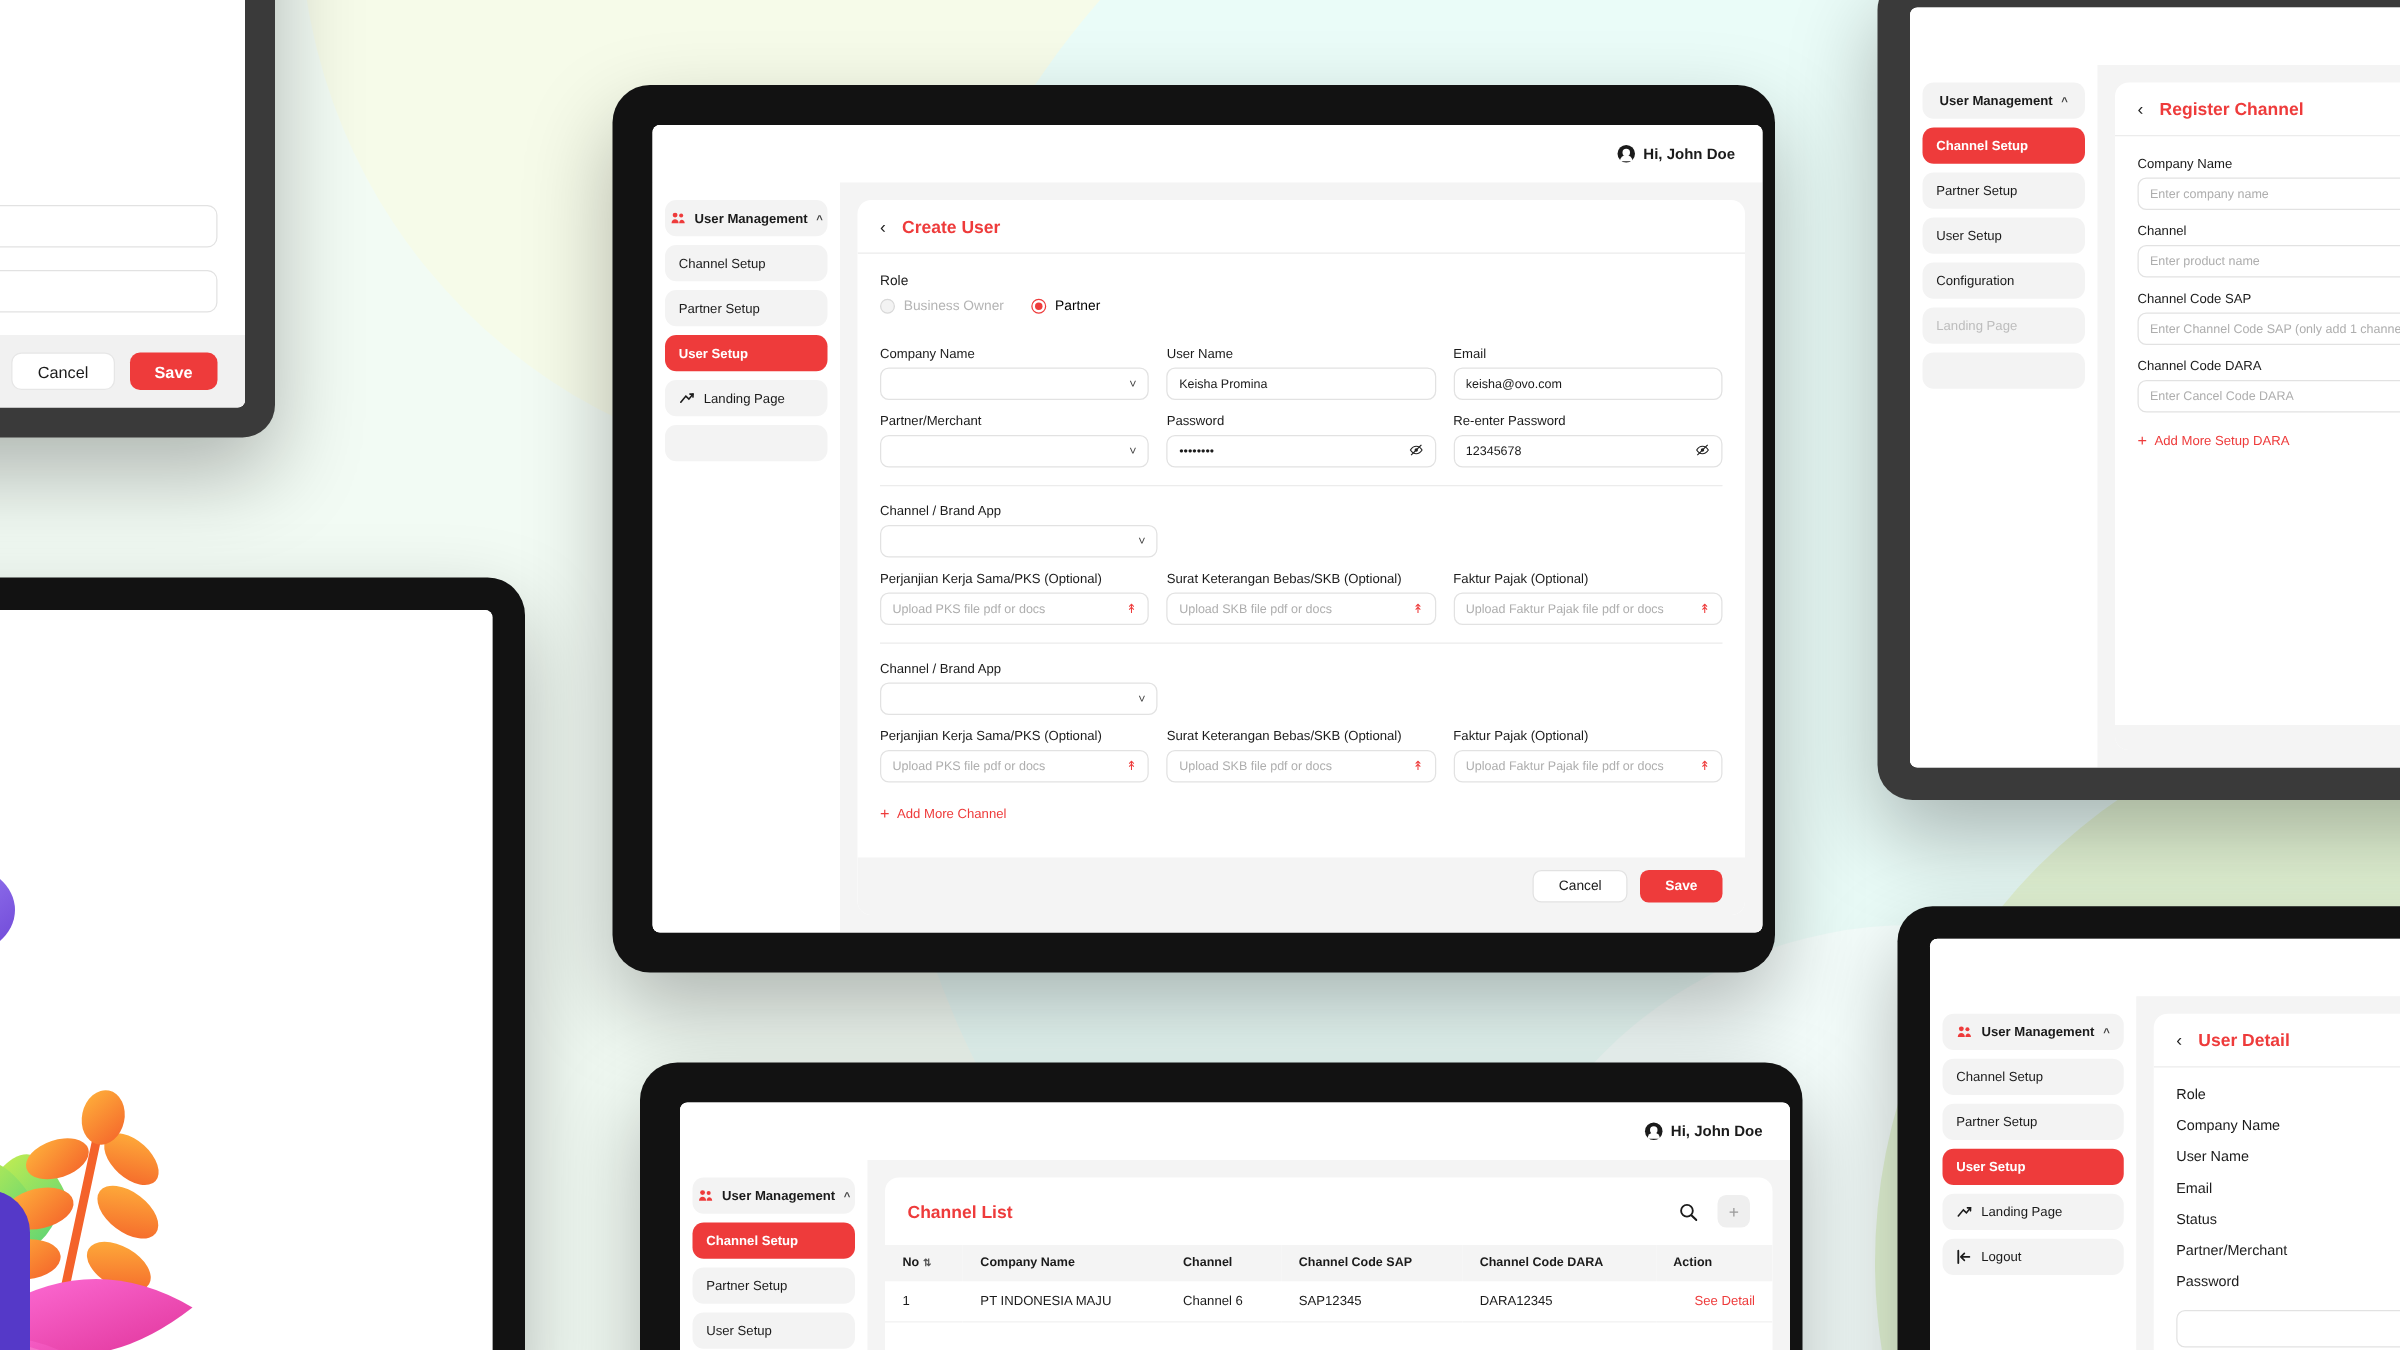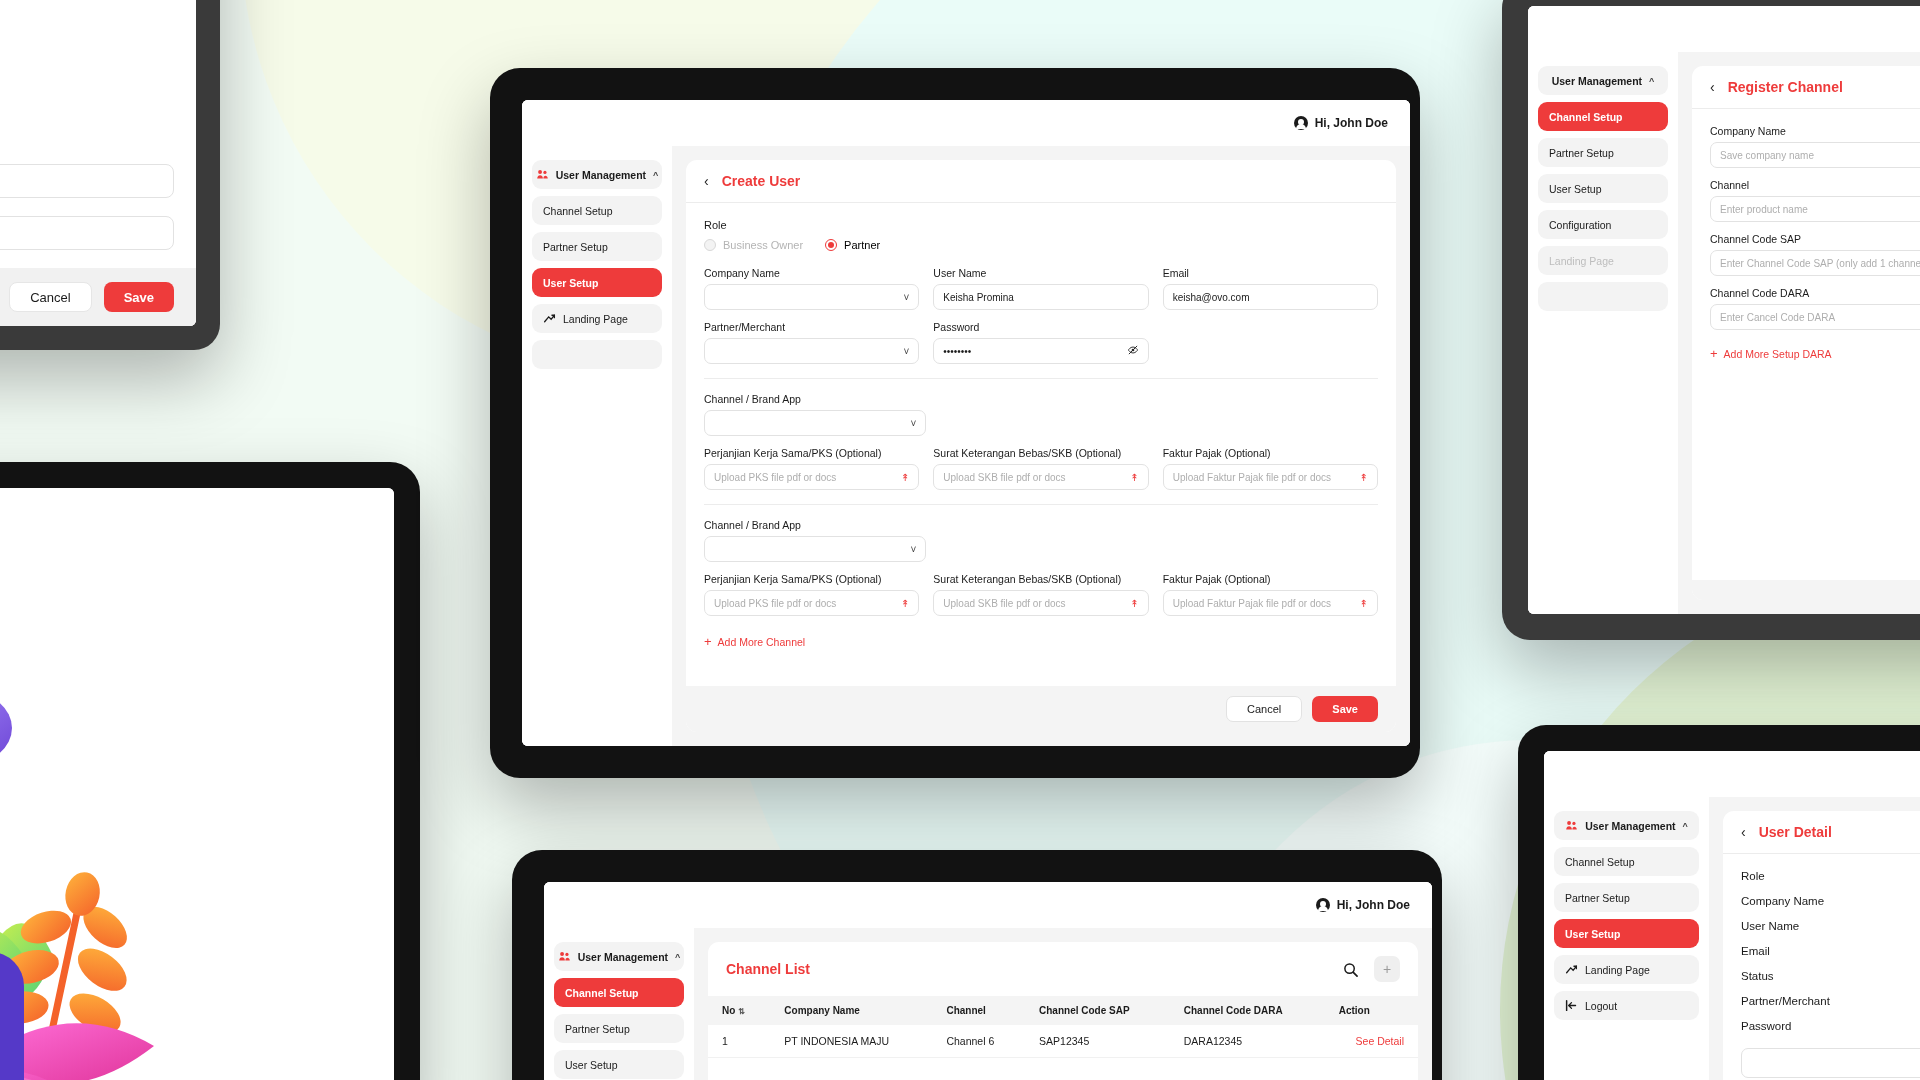--- a/index.html
+++ b/index.html
@@ -81,21 +81,21 @@
   .inp {
     height:26px; border:1px solid #e2e2e2; border-radius:7px; background:#fff;
     display:flex; align-items:center; padding:0 9px; font-size:10px; color:#1b1b1b;
     justify-content:space-between; gap:6px;
   }
   .inp .ph { color:#aeaeae; overflow:hidden; white-space:nowrap; }
   .inp .val { overflow:hidden; white-space:nowrap; }
   .inp .tail { color:#444; font-size:10px; flex:0 0 auto; }
   .inp .tail.red { color:#ee3b3b; }
   .grid3 { display:grid; grid-template-columns:repeat(3,1fr); gap:11px 14px; }
-  .radio-row { display:flex; align-items:flex-start; gap:22px; margin-bottom:16px; }
+  .radio-row { display:flex; align-items:flex-start; gap:22px; margin-bottom:26px; }
   .radio { display:flex; align-items:center; gap:7px; font-size:11px; }
   .radio .dot { width:12px;height:12px;border-radius:50%;border:1.5px solid #d8d8d8;background:#f3f3f3; flex:0 0 auto;}
   .radio.on .dot { border-color:#ee3b3b; background:#fff; position:relative; }
   .radio.on .dot:after{content:"";position:absolute;inset:2px;border-radius:50%;background:#ee3b3b;}
   .radio.off span { color:#b4b4b4; }
   .divider { height:1px; background:#ececec; margin:14px 0; }
   .addmore { color:#ee3b3b; font-size:10.5px; display:inline-flex; align-items:center; gap:6px; font-weight:500;}
   .plus { font-size:13px; line-height:1; }
   .card-foot {
     background:#f4f4f4; padding:10px 18px; display:flex; justify-content:flex-end; gap:10px; flex:0 0 auto;
@@ -394,20 +394,33 @@
                     <span class="val">••••••••</span>
                     <span class="tail">
                       <svg viewBox="0 0 16 16" width="12" height="12">
                           <path d="M1.8 8S4.3 4 8 4s6.2 4 6.2 4-2.5 4-6.2 4S1.8 8 1.8 8z" fill="none" stroke="#222" stroke-width="1.2"></path>
                           <circle cx="8" cy="8" r="1.8" fill="#222"></circle>
                           <path d="M2.5 13.5 L13.5 2.5" stroke="#222" stroke-width="1.3"></path>
                         </svg>
                     </span>
                   </div>
                 </div>
+                <div>
+                  <div class="fld-label">Re-enter Password</div>
+                  <div class="inp">
+                    <span class="val">12345678</span>
+                    <span class="tail">
+                      <svg viewBox="0 0 16 16" width="12" height="12">
+                          <path d="M1.8 8S4.3 4 8 4s6.2 4 6.2 4-2.5 4-6.2 4S1.8 8 1.8 8z" fill="none" stroke="#222" stroke-width="1.2"></path>
+                          <circle cx="8" cy="8" r="1.8" fill="#222"></circle>
+                          <path d="M2.5 13.5 L13.5 2.5" stroke="#222" stroke-width="1.3"></path>
+                        </svg>
+                    </span>
+                  </div>
+                </div>
               </div>
 
               <div class="divider"></div>
 
               <div>
                 <div class="fld-label">Channel / Brand App</div>
                 <div class="inp" style="width:33%;">
                   <span class="val"></span>
                   <span class="tail">˅</span>
                 </div>
@@ -599,21 +612,21 @@
           <div class="card">
             <div class="card-head">
               <span class="back-chevron">‹</span>
               <span class="card-title">Register Channel</span>
             </div>
             <div class="card-body">
               <div style="display:flex;flex-direction:column;gap:11px;">
                 <div>
                   <div class="fld-label">Company Name</div>
                   <div class="inp">
-                    <span class="ph">Save company name</span>
+                    <span class="ph">Enter company name</span>
                   </div>
                 </div>
                 <div>
                   <div class="fld-label">Channel</div>
                   <div class="inp">
                     <span class="ph">Enter product name</span>
                   </div>
                 </div>
                 <div>
                   <div class="fld-label">Channel Code SAP</div>

